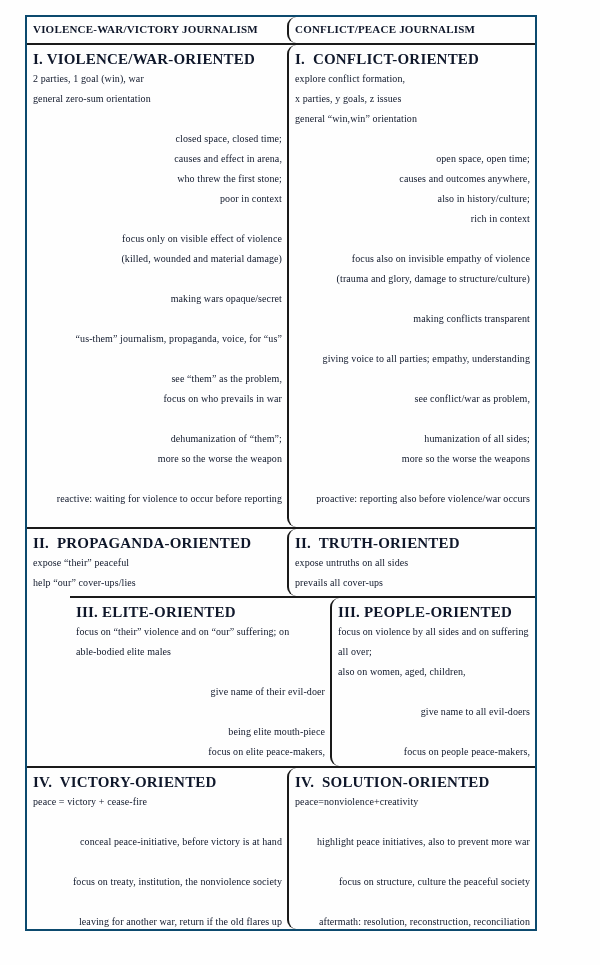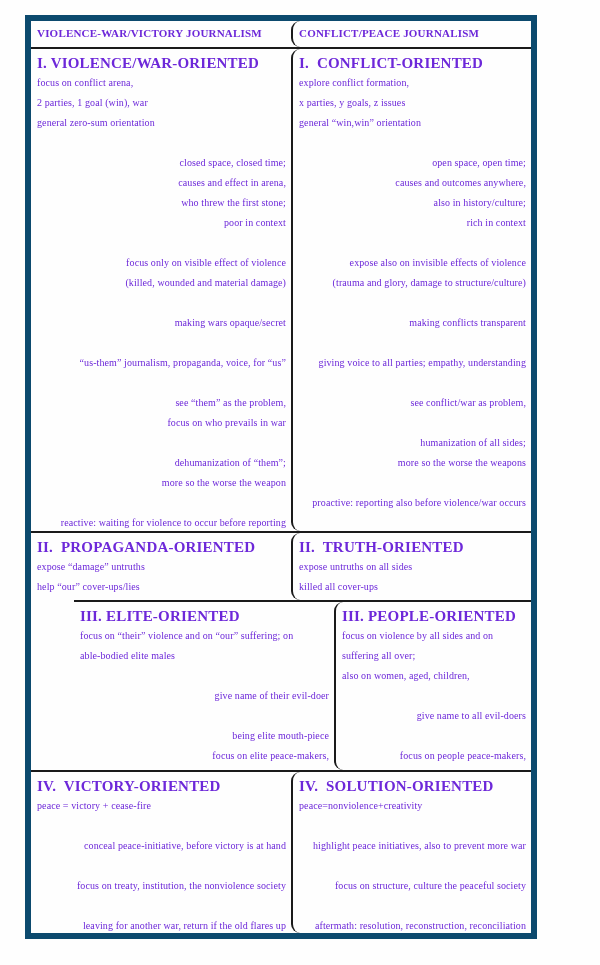--- a/index.html
+++ b/index.html
@@ -11,23 +11,23 @@
   .page {
     position: relative;
     width: 600px; height: 965px;
     background: #fefefe;
     overflow: hidden;
   }
   .doc-table {
     position: absolute;
     left: 25px; top: 15px;
     width: 512px;
-    border: 6px solid #0c4a6e;
+    border: 2px solid #0c4a6e;
     background: #fefefe;
-    color: #6d28d9;
+    color: #0f172a;
   }
   .t-row {
     display: grid;
     grid-template-columns: 260px 1fr;
     border-top: 2px solid #1a1a1a;
     overflow: hidden;
   }
   .t-row.t-header { border-top: none; height: 26px; }
   .row-I   { height: 484px; }
   .row-II  { height: 69px;  }
@@ -68,21 +68,20 @@
   <div class="doc-table">
     <div class="t-row t-header">
       <div class="t-cell th">VIOLENCE-WAR/VICTORY JOURNALISM</div>
       <div class="t-cell th right">CONFLICT/PEACE JOURNALISM</div>
     </div>
     <div id="table-body">
         <div class="t-row row-I">
           <div class="t-cell">
             <div class="cell-heading">I. VIOLENCE/WAR-ORIENTED</div>
             <div class="cell-para">
-              <div class="cell-line">focus on conflict arena,</div>
               <div class="cell-line">2 parties, 1 goal (win), war</div>
               <div class="cell-line">general zero-sum orientation</div>
             </div>
             <div class="cell-para">
               <div class="cell-line">closed space, closed time;</div>
               <div class="cell-line">causes and effect in arena,</div>
               <div class="cell-line">who threw the first stone;</div>
               <div class="cell-line">poor in context</div>
             </div>
             <div class="cell-para">
@@ -114,21 +113,21 @@
               <div class="cell-line">x parties, y goals, z issues</div>
               <div class="cell-line">general “win,win” orientation</div>
             </div>
             <div class="cell-para">
               <div class="cell-line">open space, open time;</div>
               <div class="cell-line">causes and outcomes anywhere,</div>
               <div class="cell-line">also in history/culture;</div>
               <div class="cell-line">rich in context</div>
             </div>
             <div class="cell-para">
-              <div class="cell-line">expose also on invisible effects of violence</div>
+              <div class="cell-line">focus also on invisible empathy of violence</div>
               <div class="cell-line">(trauma and glory, damage to structure/culture)</div>
             </div>
             <div class="cell-para">
               <div class="cell-line">making conflicts transparent</div>
             </div>
             <div class="cell-para">
               <div class="cell-line">giving voice to all parties; empathy, understanding</div>
             </div>
             <div class="cell-para">
               <div class="cell-line">see conflict/war as problem,</div>
@@ -139,29 +138,29 @@
             </div>
             <div class="cell-para">
               <div class="cell-line">proactive: reporting also before violence/war occurs</div>
             </div>
           </div>
         </div>
         <div class="t-row row-II">
           <div class="t-cell">
             <div class="cell-heading">II.  PROPAGANDA-ORIENTED</div>
             <div class="cell-para">
-              <div class="cell-line">expose “damage” untruths</div>
+              <div class="cell-line">expose “their” peaceful</div>
               <div class="cell-line">help “our” cover-ups/lies</div>
             </div>
           </div>
           <div class="t-cell right">
             <div class="cell-heading">II.  TRUTH-ORIENTED</div>
             <div class="cell-para">
               <div class="cell-line">expose untruths on all sides</div>
-              <div class="cell-line">killed all cover-ups</div>
+              <div class="cell-line">prevails all cover-ups</div>
             </div>
           </div>
         </div>
         <div class="t-row row-III">
           <div class="t-cell">
             <div class="cell-heading">III. ELITE-ORIENTED</div>
             <div class="cell-para">
               <div class="cell-line">focus on “their” violence and on “our” suffering; on</div>
               <div class="cell-line">able-bodied elite males</div>
             </div>

